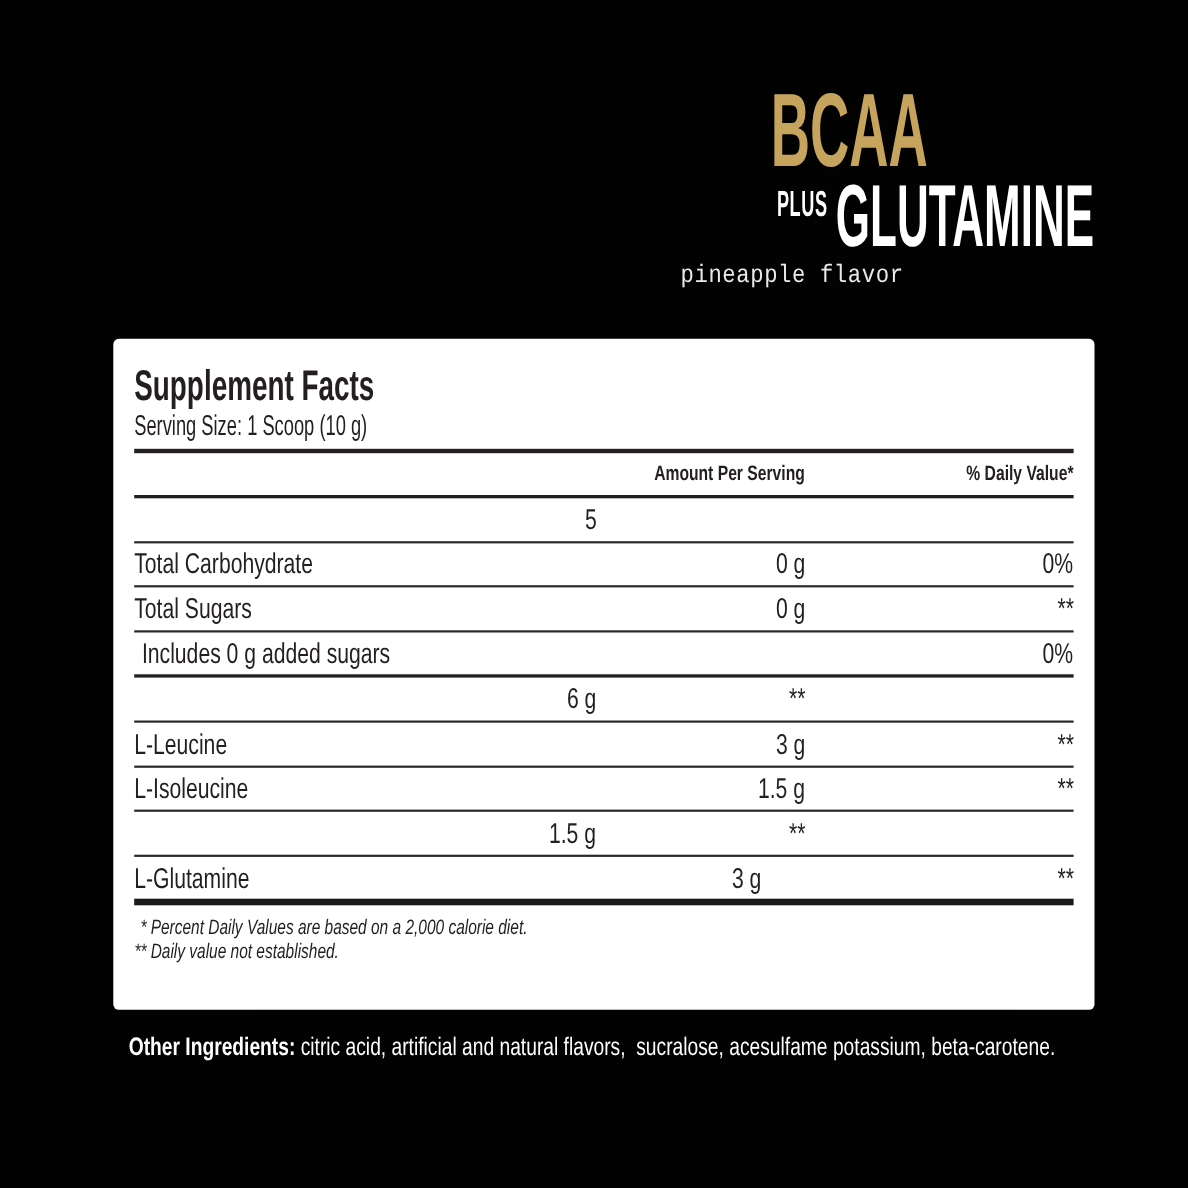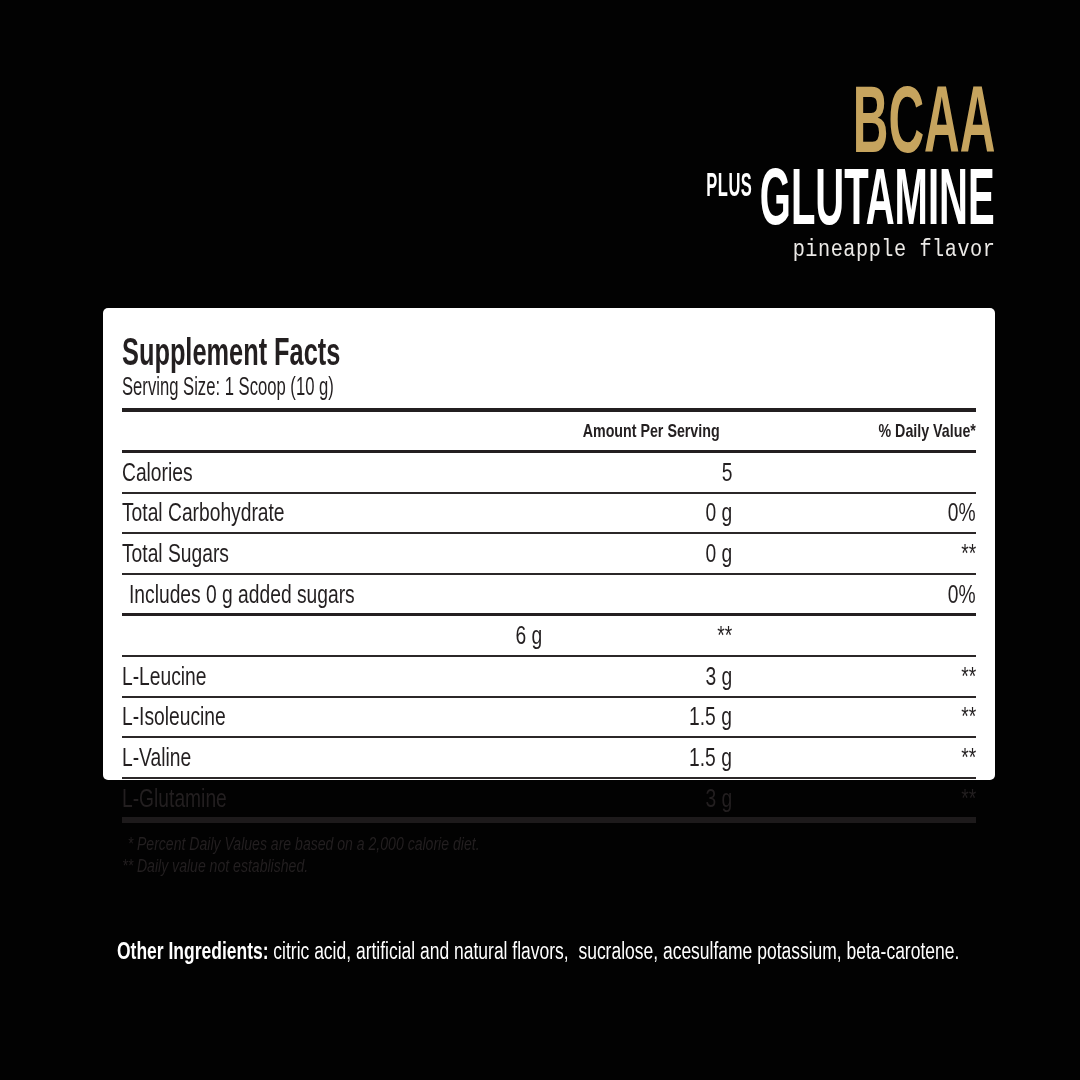--- a/index.html
+++ b/index.html
@@ -5,44 +5,44 @@
   html,body{margin:0;padding:0;background:#000;}
   .canvas{
     position:relative;width:1080px;height:1080px;background:#020202;overflow:hidden;
     font-family:"Liberation Sans", sans-serif;
   }
   
   .cx{display:inline-block;transform:scaleX(var(--sx,.78));transform-origin:0 50%;white-space:pre;}
   .cx-r{transform-origin:100% 50%;}
 
   
-  .brand{position:absolute;top:84px;right:85px;text-align:right;color:#fff;}
+  .brand{position:absolute;top:84px;right:85px;text-align:center;color:#fff;}
   .bcaa{font-weight:700;font-size:95px;line-height:70px;letter-spacing:0;--sx:.52;}
   .line2{display:flex;justify-content:flex-end;align-items:flex-start;gap:15px;
          transform:scaleX(.5);transform-origin:100% 0;margin-top:12px;}
   .plus{font-weight:700;font-size:33px;line-height:25px;margin-top:4px;letter-spacing:1px;white-space:pre;}
   .glut{font-weight:700;font-size:80px;line-height:58px;white-space:pre;}
   .flavor-line{margin-top:11px;font-family:Liberation Mono, monospace;}
   .flavor{font-size:23px;color:#ECEAE7;letter-spacing:.6px;--sx:.88;}
 
   
-  .panel{position:absolute;left:103px;top:308px;width:892px;height:472px;box-sizing:border-box;
+  .panel{position:absolute;left:103px;top:308px;width:892px;height:610px;box-sizing:border-box;
          background:#fff;border-radius:5px;padding:20px 19px 0;color:#231F20;}
   .sf-title{margin:6px 0 2px;}
   .sf-title .cx{font-weight:700;font-size:39px;line-height:36px;--sx:.65;}
   .sf-sub .cx{font-size:26px;line-height:28px;--sx:.64;}
   .bar1{height:4px;background:#231F20;margin-top:8px;}
   .grid3{display:grid;grid-template-columns:1fr 190px 244px;align-items:center;}
-  .tbl-hdr{height:38px;border-bottom:3px solid #231F20;gap:12px;}
+  .tbl-hdr{height:38px;border-bottom:3px solid #231F20;}
   .tbl-hdr .cx{font-weight:700;font-size:19px;--sx:.75;}
   .c-amt,.c-dv{text-align:right;}
   .row{height:38.6px;border-bottom:2px solid #2B2728;font-size:26px;}
   .row .cx{--sx:.74;}
   .row.thick{border-bottom-width:3px;border-bottom-color:#231F20;}
-  .row.last{border-bottom:none;}
+  .row.last{border-bottom:none;gap:40px;}
   .row.indent .c-label{padding-left:7px;}
   .bar2{height:6px;background:#1D1A1B;}
   .fns{margin-top:10px;margin-left:-8px;font-style:italic;font-size:19px;}
   .fn{display:flex;transform:scaleX(.74);transform-origin:0 50%;line-height:22px;white-space:pre;}
   .fn-marker{display:inline-block;min-width:26px;text-align:right;margin-right:5px;}
 
   
   .other{position:absolute;left:117px;top:938px;color:#fff;font-size:23px;line-height:27px;}
   .other .cx{--sx:.76;}
   .other b{font-weight:700;}
@@ -67,21 +67,20 @@
 
     <div class="bar1"></div>
 
     <div class="grid3 tbl-hdr">
       <div class="c-label"></div>
       <div class="c-amt"><span class="cx cx-r">Amount Per Serving</span></div>
       <div class="c-dv"><span class="cx cx-r">% Daily Value*</span></div>
     </div>
 
     <div class="grid3 row">
-      <div class="c-label"><span class="cx">Calories</span></div>
       <div class="c-amt"><span class="cx cx-r">5</span></div>
       <div class="c-dv"><span class="cx cx-r"></span></div>
     </div>
 
     <div class="grid3 row">
       <div class="c-label"><span class="cx">Total Carbohydrate</span></div>
       <div class="c-amt"><span class="cx cx-r">0 g</span></div>
       <div class="c-dv"><span class="cx cx-r">0%</span></div>
     </div>
 
@@ -108,21 +107,20 @@
       <div class="c-dv"><span class="cx cx-r">**</span></div>
     </div>
 
     <div class="grid3 row">
       <div class="c-label"><span class="cx">L-Isoleucine</span></div>
       <div class="c-amt"><span class="cx cx-r">1.5 g</span></div>
       <div class="c-dv"><span class="cx cx-r">**</span></div>
     </div>
 
     <div class="grid3 row">
-      <div class="c-label"><span class="cx">L-Valine</span></div>
       <div class="c-amt"><span class="cx cx-r">1.5 g</span></div>
       <div class="c-dv"><span class="cx cx-r">**</span></div>
     </div>
 
     <div class="grid3 row last">
       <div class="c-label"><span class="cx">L-Glutamine</span></div>
       <div class="c-amt"><span class="cx cx-r">3 g</span></div>
       <div class="c-dv"><span class="cx cx-r">**</span></div>
     </div>
 

